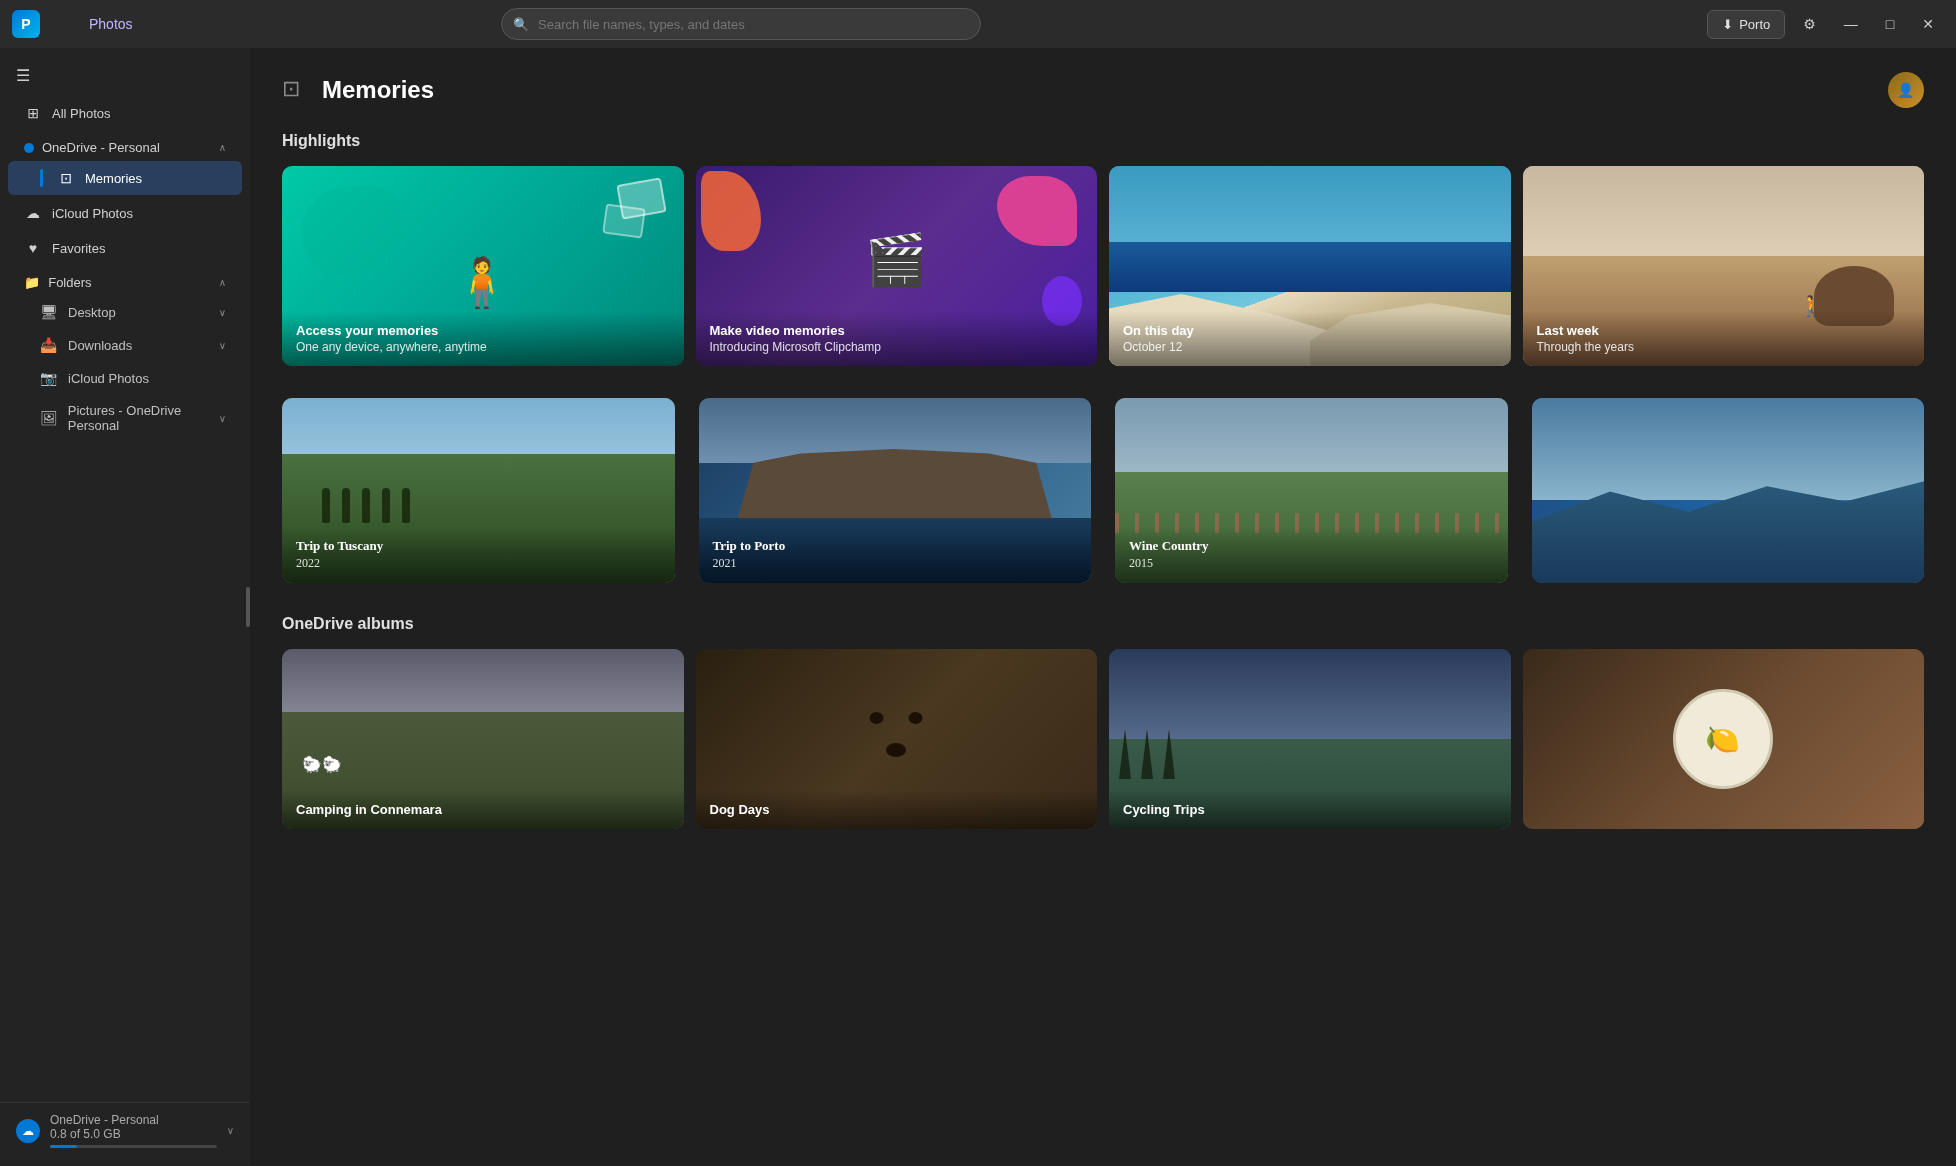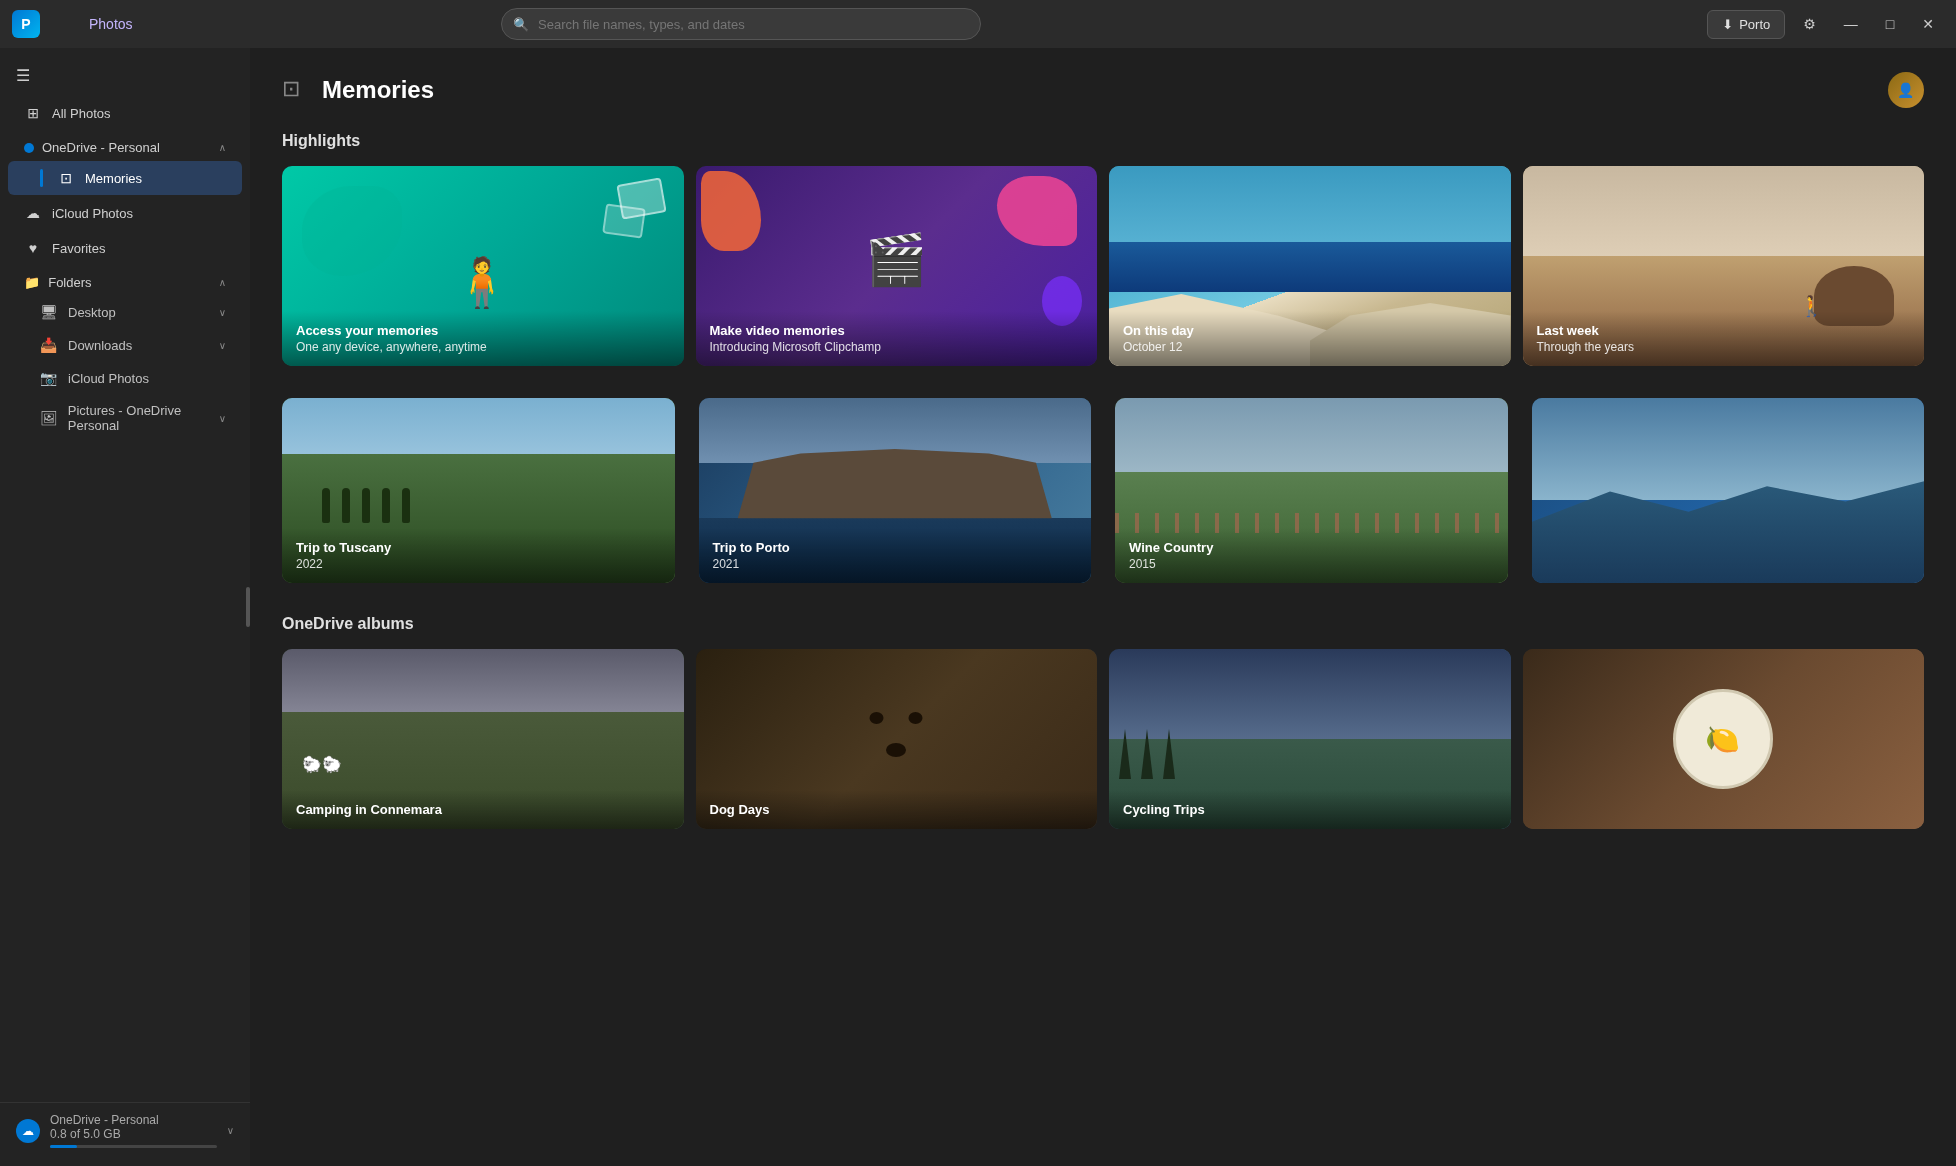--- a/index.html
+++ b/index.html
@@ -299,20 +299,21 @@
       transform: translate(-50%, -60%);
       font-size: 50px;
     }
 
     
     .memories-grid {
       display: grid;
       grid-template-columns: repeat(4, 1fr);
       gap: 24px;
       margin-bottom: 32px;
+      font-family: Liberation Serif, serif;
     }
     .memory-card {
       border-radius: 10px;
       overflow: hidden;
       height: 185px;
       position: relative;
       cursor: pointer;
     }
     .memory-tuscany { background: linear-gradient(135deg, #2d5a27, #4a7c3f, #6a9955); }
     .memory-porto { background: linear-gradient(135deg, #1a3a5c, #2c5f8a, #4a7fa0); }

